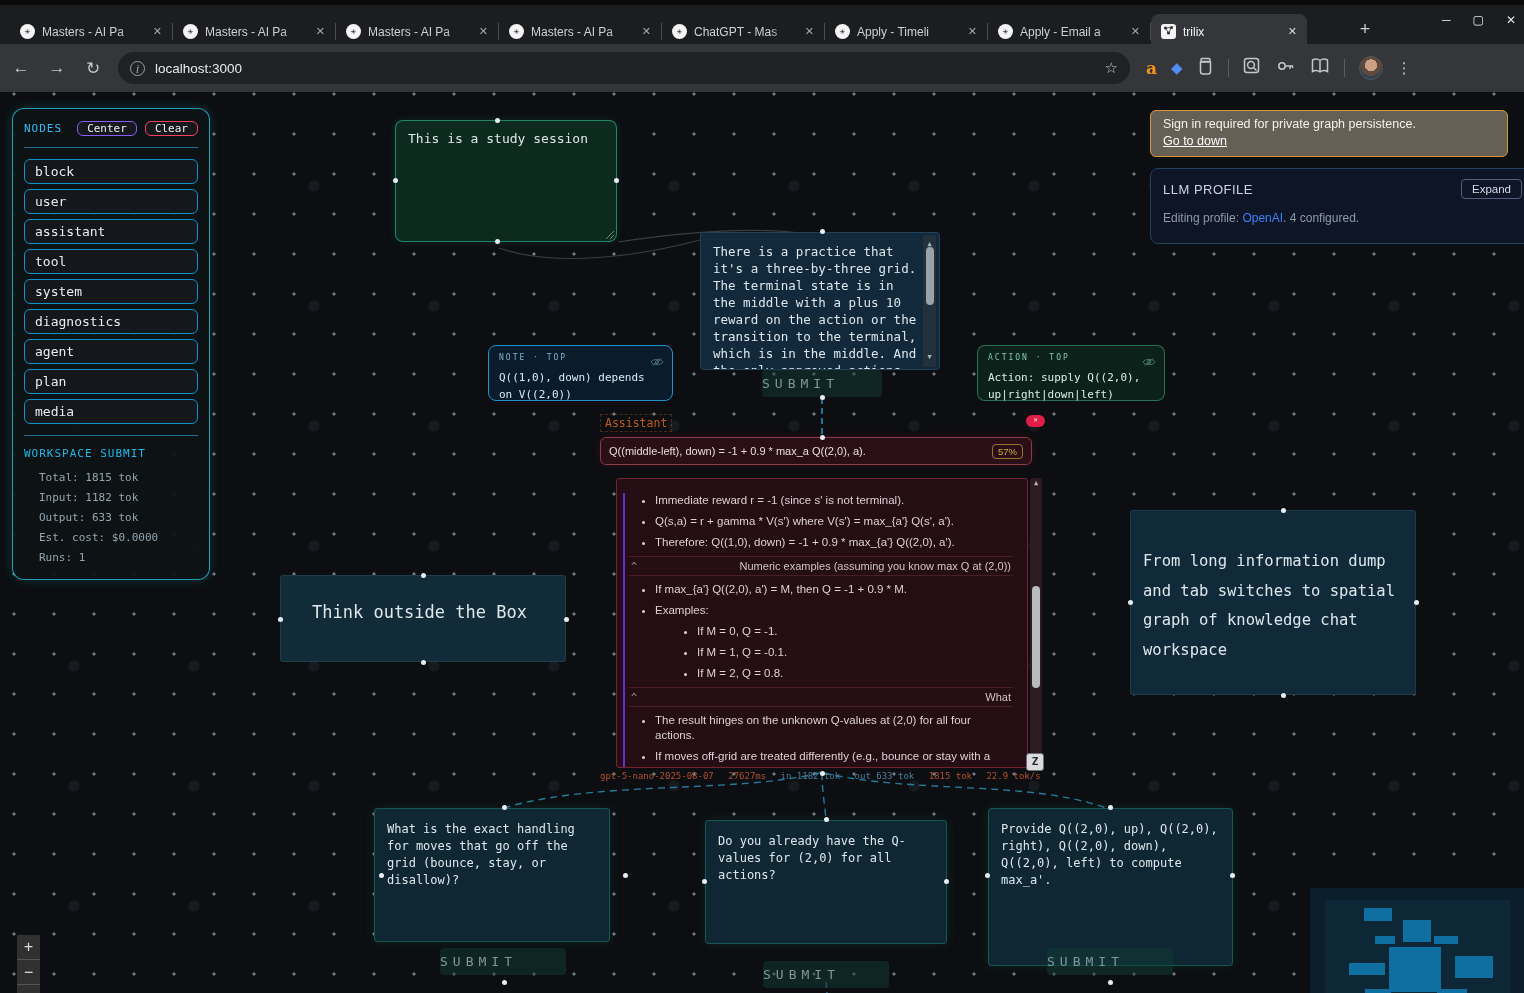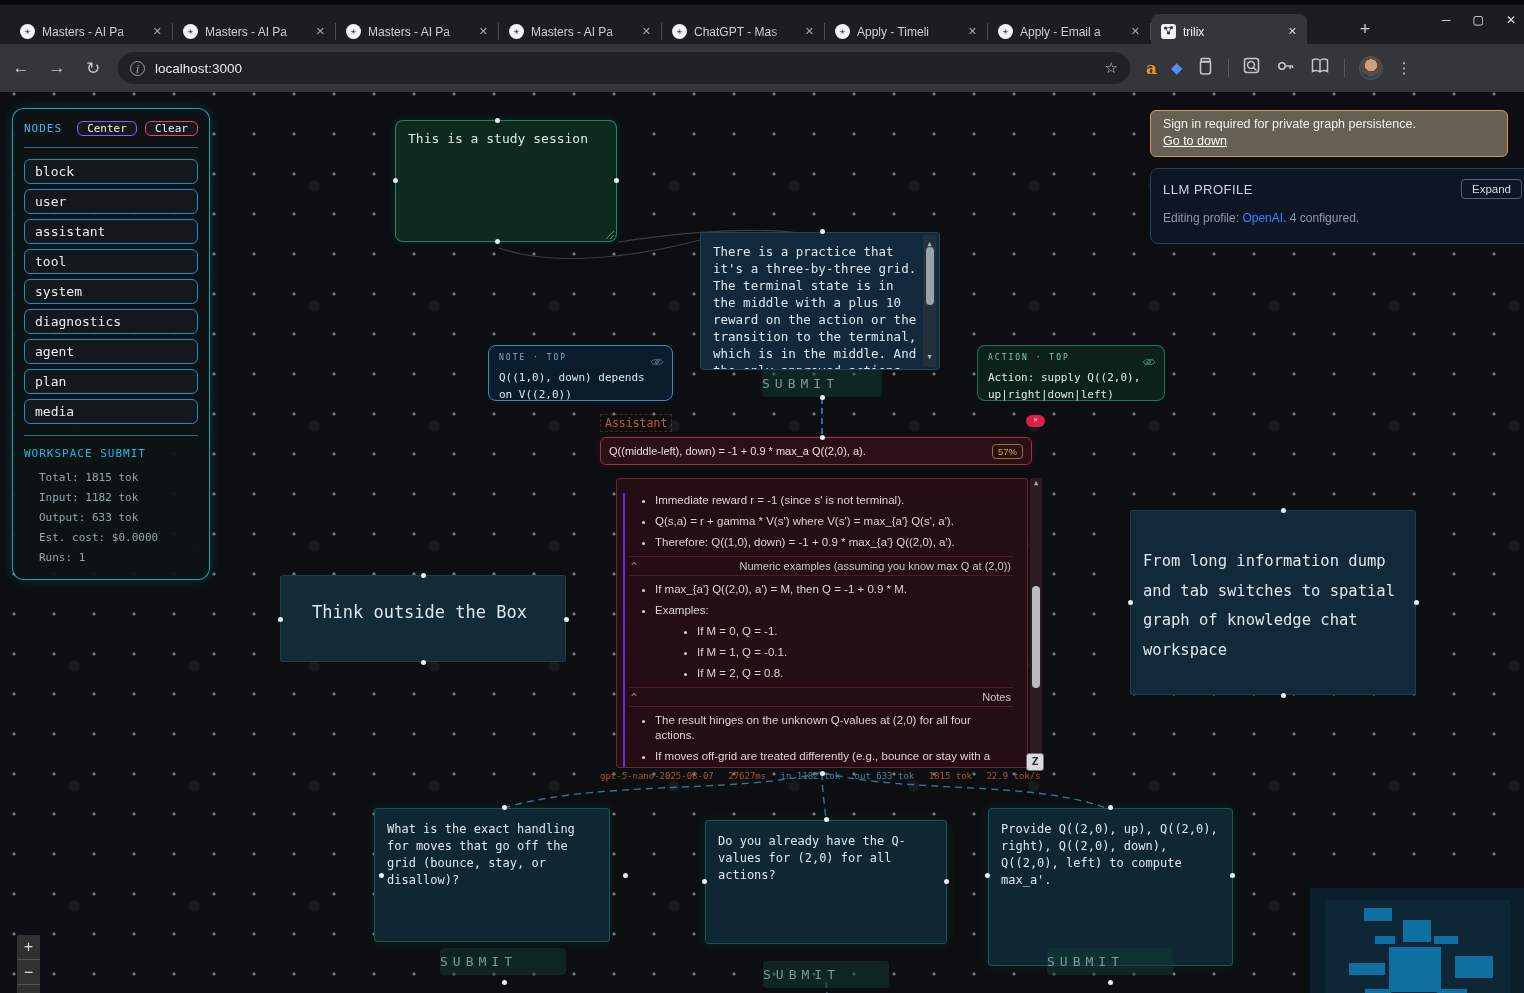--- a/index.html
+++ b/index.html
@@ -369,21 +369,21 @@
           <li>If max_{a'} Q((2,0), a') = M, then Q = -1 + 0.9 * M.</li>
           <li>Examples:</li>
           <ul>
             <li>If M = 0, Q = -1.</li>
             <li>If M = 1, Q = -0.1.</li>
             <li>If M = 2, Q = 0.8.</li>
           </ul>
         </ul>
         <div class="secrow">
           <span class="caret mono">^</span>
-          <span class="sectitle">Notes</span>
+          <span class="sectitle">What</span>
         </div>
         <ul>
           <li>The result hinges on the unknown Q-values at (2,0) for all four actions.</li>
           <li>If moves off-grid are treated differently (e.g., bounce or stay with a different reward), the formula changes accordingly.</li>
         </ul>
       </div>
     </div>
     <div class="asst-scroll">
       <span class="arr" style="top:1px">▲</span>
       <span class="thumb"></span>

